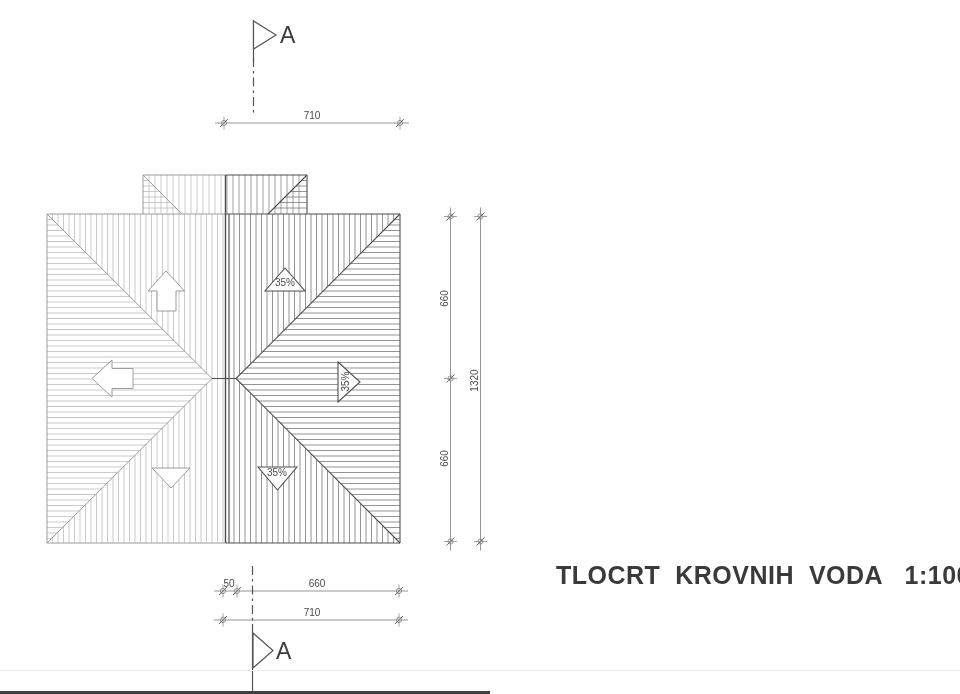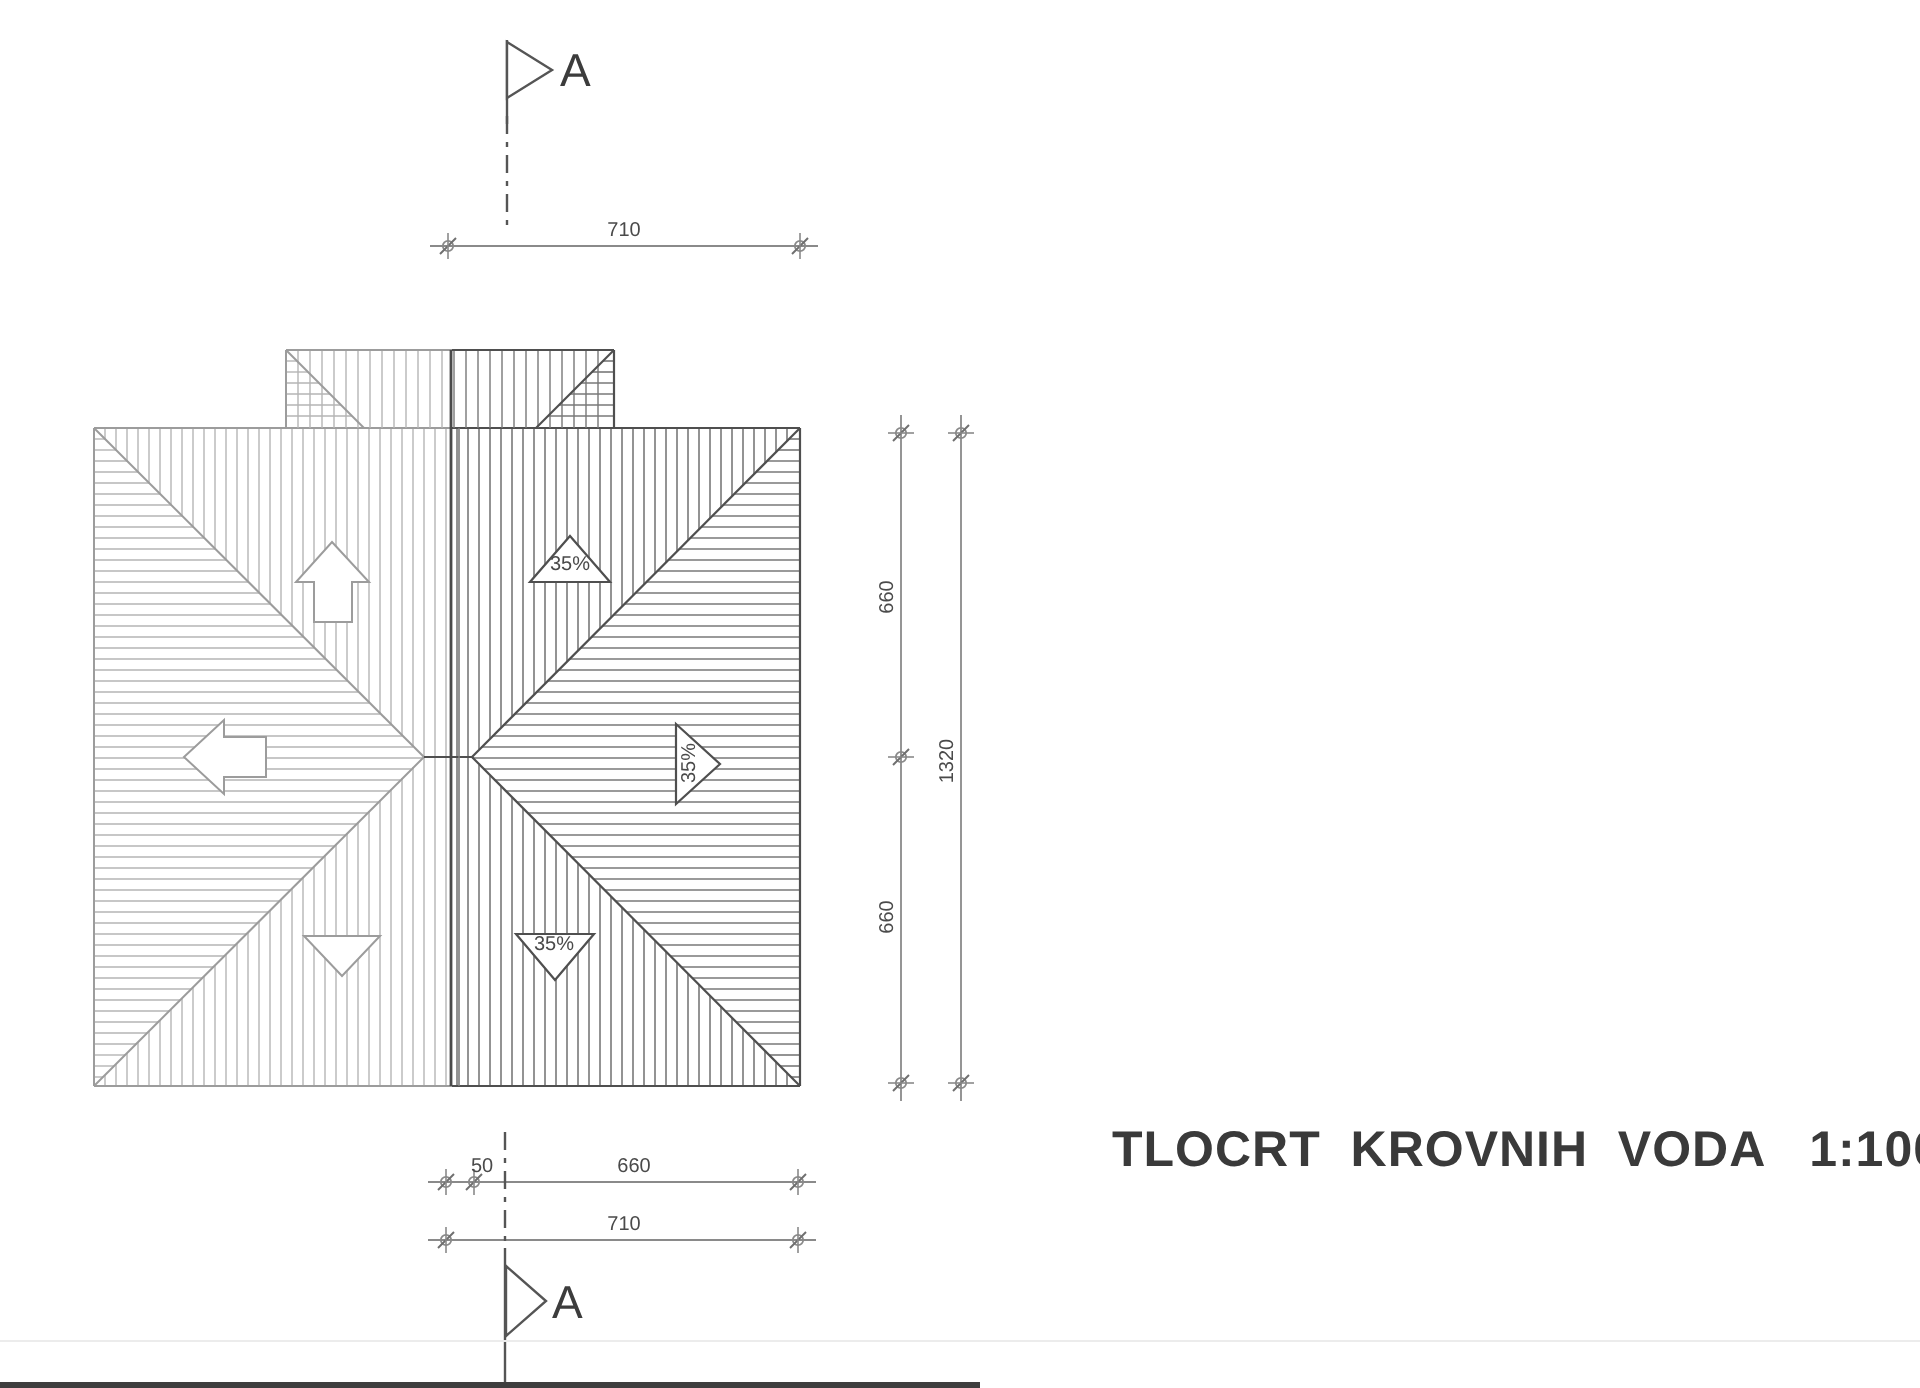--- a/index.html
+++ b/index.html
@@ -378,21 +378,21 @@
       <rect x="0" y="691" width="490" height="3" fill="#3e3e3e"></rect>
     </svg>
 
   <div class="marker-a" style="left:280px;top:22px;">A</div>
   <div class="marker-a" style="left:276px;top:638px;">A</div>
 
   <div class="lbl" style="left:298px;top:110px;width:28px;">710</div>
   <div class="lbl rot" style="left:429px;top:293px;width:30px;">660</div>
   <div class="lbl rot" style="left:429px;top:453px;width:30px;">660</div>
   <div class="lbl rot" style="left:457px;top:375px;width:34px;">1320</div>
-  <div class="lbl" style="left:219px;top:578px;width:20px;margin-left:12px;">50</div>
+  <div class="lbl" style="left:219px;top:578px;width:20px;">50</div>
   <div class="lbl" style="left:303px;top:578px;width:28px;">660</div>
   <div class="lbl" style="left:298px;top:607px;width:28px;">710</div>
 
   <div class="lbl" style="left:272px;top:277px;width:26px;">35%</div>
   <div class="lbl rot" style="left:332px;top:376px;width:26px;">35%</div>
   <div class="lbl" style="left:264px;top:467px;width:26px;">35%</div>
 
   <div class="title">TLOCRT  KROVNIH  VODA   1:100</div>
 </div>
 

